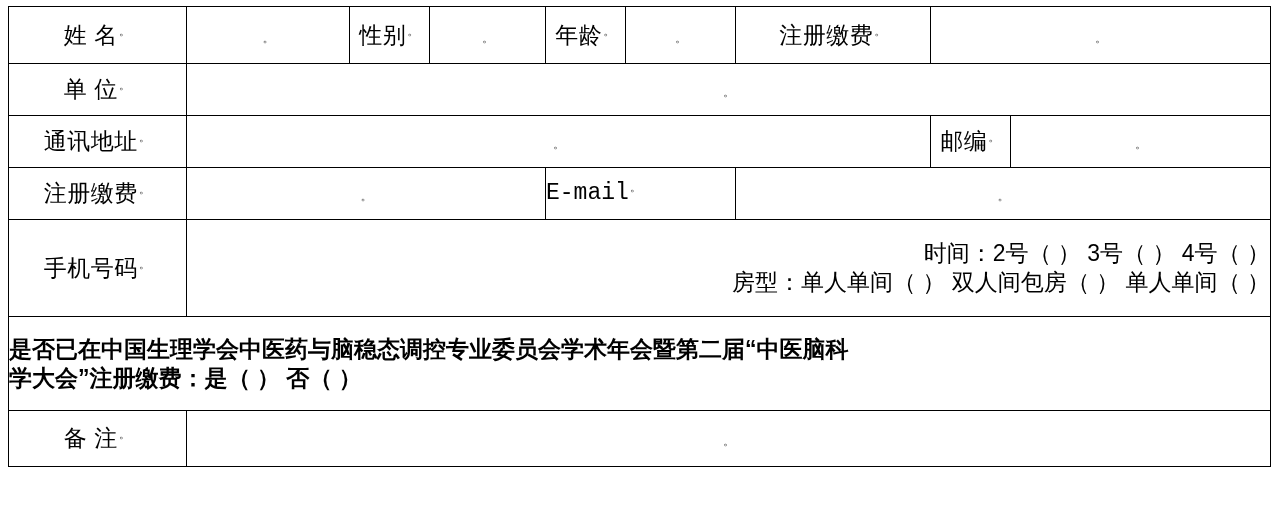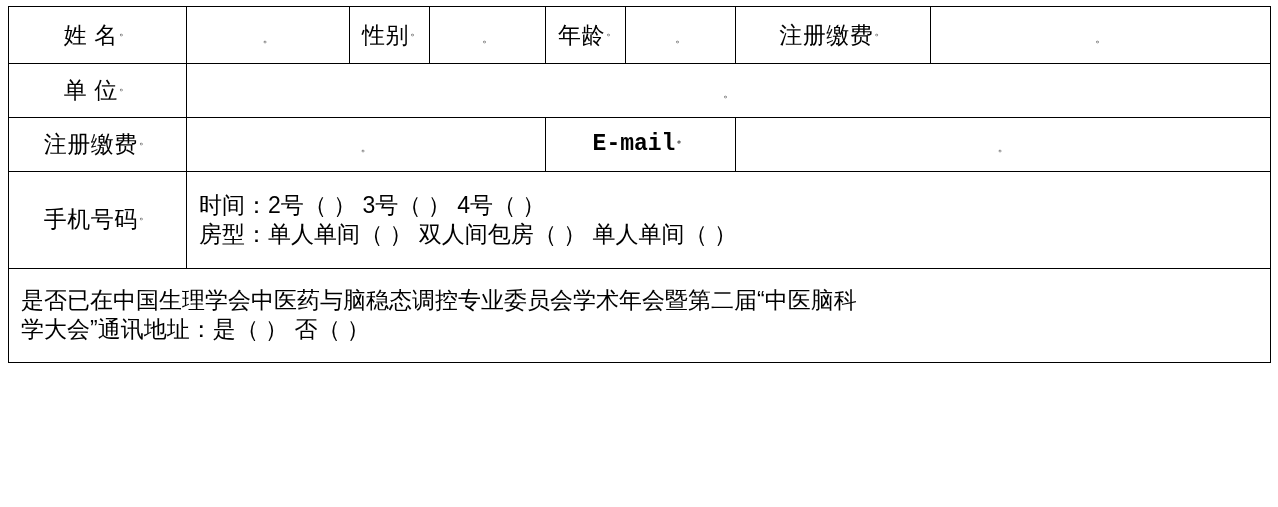--- a/index.html
+++ b/index.html
@@ -21,21 +21,21 @@
     box-sizing: border-box;
     padding: 6px 8px 0 8px;
   }
   table.form {
     width: 1262px;
     border-collapse: collapse;
     table-layout: fixed;
   }
   table.form td {
     border: 1px solid #000000;
-    padding: 12px;
+    padding: 0;
     vertical-align: middle;
     font-size: 23px;
     line-height: 1.25;
   }
   .label {
     text-align: center;
     white-space: nowrap;
     font-size: 23px;
     letter-spacing: 0.5px;
   }
@@ -50,41 +50,39 @@
     text-align: center;
     font-size: 12px;
     color: #555;
   }
   .fill .mark { vertical-align: 0px; }
   .rowh-1 { height: 57px; }
   .rowh-2 { height: 52px; }
   .rowh-3 { height: 52px; }
   .rowh-4 { height: 52px; }
   .rowh-5 { height: 97px; }
-  .rowh-6 { height: 94px; }
+  .rowh-6 { height: 94px; font-weight: bold; }
   .rowh-7 { height: 56px; }
   .lodging-cell {
     padding: 4px 0 4px 18px;
     font-size: 23px;
     line-height: 1.55;
-    text-align: left;
+    text-align: right;
   }
   .lodging-line { white-space: nowrap; }
   .reg-cell {
     padding: 3px 4px 3px 2px;
     font-size: 23px;
     line-height: 1.6;
     text-align: left;
   }
   .reg-line { white-space: nowrap; }
   .email-label {
-    text-align: center;
     font-family: "Liberation Mono", "DejaVu Sans Mono", monospace;
     font-size: 22px;
-    font-weight: bold;
   }
   .cn { font-family: "Liberation Sans", "DejaVu Sans", sans-serif; }
 </style>
 </head>
 <body>
 
 <div class="page">
   <table class="form">
     <colgroup>
       <col style="width:178px">
@@ -127,20 +125,34 @@
 
       <tr class="rowh-2">
         <td class="label cn">
           <span>单 位</span><span class="mark">。</span>
         </td>
         <td class="fill" colspan="8">
           <span class="mark">。</span>
         </td>
       </tr>
 
+      <tr class="rowh-3">
+        <td class="label cn">
+          <span>通讯地址</span><span class="mark">。</span>
+        </td>
+        <td class="fill" colspan="6">
+          <span class="mark">。</span>
+        </td>
+        <td class="label cn">
+          <span>邮编</span><span class="mark">。</span>
+        </td>
+        <td class="fill">
+          <span class="mark">。</span>
+        </td>
+      </tr>
 
       <tr class="rowh-4">
         <td class="label cn">
           <span>注册缴费</span><span class="mark">。</span>
         </td>
         <td class="fill" colspan="3">
           <span class="mark">。</span>
         </td>
         <td class="email-label" colspan="2">
           <span>E-mail</span><span class="mark">。</span>
@@ -156,19 +168,27 @@
         </td>
         <td class="lodging-cell cn" colspan="8">
           <div class="lodging-line">时间：2号（ ） 3号（ ） 4号（ ）</div>
           <div class="lodging-line">房型：单人单间（ ） 双人间包房（ ） 单人单间（ ）</div>
         </td>
       </tr>
 
       <tr class="rowh-6">
         <td class="reg-cell cn" colspan="9">
           <div class="reg-line">是否已在中国生理学会中医药与脑稳态调控专业委员会学术年会暨第二届“中医脑科</div>
-          <div class="reg-line">学大会”通讯地址：是（ ） 否（ ）</div>
+          <div class="reg-line">学大会”注册缴费：是（ ） 否（ ）</div>
         </td>
       </tr>
 
+      <tr class="rowh-7">
+        <td class="label cn">
+          <span>备 注</span><span class="mark">。</span>
+        </td>
+        <td class="fill" colspan="8">
+          <span class="mark">。</span>
+        </td>
+      </tr>
     </tbody>
   </table>
 </div>
 
 </body></html>

